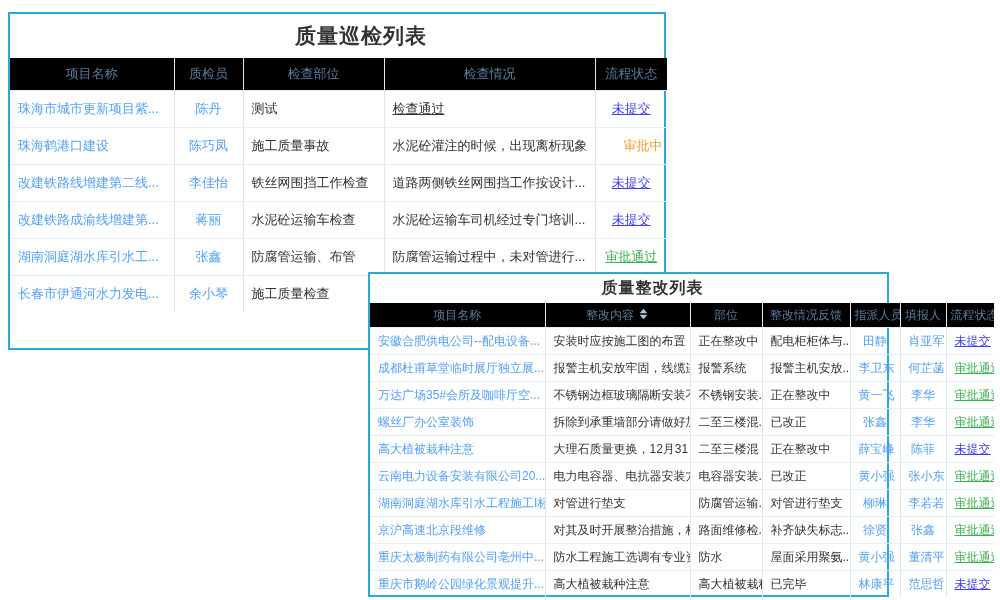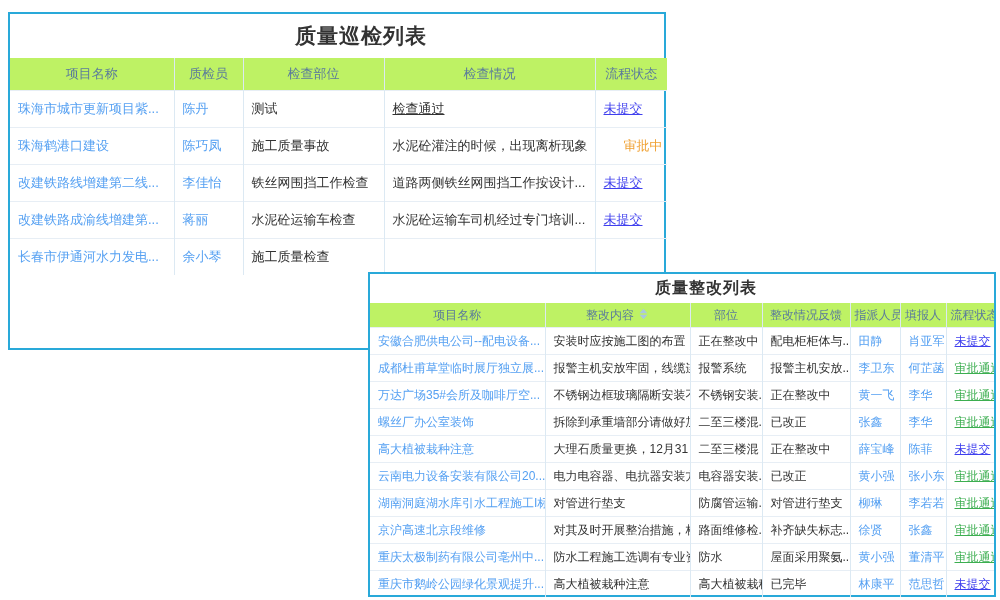--- a/index.html
+++ b/index.html
@@ -6,42 +6,42 @@
   body{
     width:1000px;height:600px;position:relative;overflow:hidden;
     background:#ffffff;
     font-family:"Liberation Sans","DejaVu Sans",sans-serif;
   }
   .panel{
     position:absolute;background:#ffffff;
     border:2px solid #29a9d9;box-sizing:border-box;
   }
   #p-inspection{left:8px;top:12px;width:658px;height:338px;z-index:1;}
-  #p-rect{left:368px;top:272px;width:628px;height:325px;z-index:2;}
+  #p-rect{left:368px;top:272px;width:521px;height:325px;z-index:2;}
   .panel-title{
     display:flex;align-items:center;justify-content:center;
     font-weight:700;color:#333;letter-spacing:1px;padding-left:48px;
   }
   #p-inspection .panel-title{height:44px;font-size:21px;}
   #p-rect .panel-title{height:29px;font-size:16px;}
   table{width:100%;border-collapse:collapse;table-layout:fixed;}
   th{
-    background:#bef264;color:#5b7b9b;font-weight:400;text-align:center;
+    background:#000000;color:#5b7b9b;font-weight:400;text-align:center;
     white-space:nowrap;overflow:hidden;padding:0 4px;
   }
   #p-inspection th{height:32px;font-size:13px;}
   #p-rect th{height:24px;font-size:12px;}
   td{
     color:#333;padding:0 8px;white-space:nowrap;overflow:hidden;
     border-top:1px solid #e7eef5;
   }
   #p-inspection td{height:36px;font-size:13px;}
   #p-rect td{height:26px;font-size:12px;}
   th+th,td+td{border-left:1px solid #dce9f3;}
-  .c{text-align:left;}
+  .c{text-align:center;}
   .link{color:#55a0f2;}
   .u{text-decoration:underline;}
   .st-blue{color:#4040ee;text-decoration:underline;}
   .st-orange{color:#f0a133;padding-left:28px;}
   .st-green{color:#3cae50;text-decoration:underline;}
   .sort-icon{margin-left:4px;vertical-align:-1px;}
 </style>
 </head>
 <body>
 
@@ -87,20 +87,27 @@
           <td class="c st-blue">未提交</td>
         </tr>
         <tr>
           <td class="link">改建铁路成渝线增建第...</td>
           <td class="link c">蒋丽</td>
           <td class="">水泥砼运输车检查</td>
           <td class="">水泥砼运输车司机经过专门培训...</td>
           <td class="c st-blue">未提交</td>
         </tr>
         <tr>
+          <td class="link">湖南洞庭湖水库引水工...</td>
+          <td class="link c">张鑫</td>
+          <td class="">防腐管运输、布管</td>
+          <td class="">防腐管运输过程中，未对管进行...</td>
+          <td class="c st-green">审批通过</td>
+        </tr>
+        <tr>
           <td class="link">长春市伊通河水力发电...</td>
           <td class="link c">余小琴</td>
           <td class="">施工质量检查</td>
           <td class=""></td>
           <td class="c st-none"></td>
         </tr>
       </tbody>
     </table>
 </section>
 

